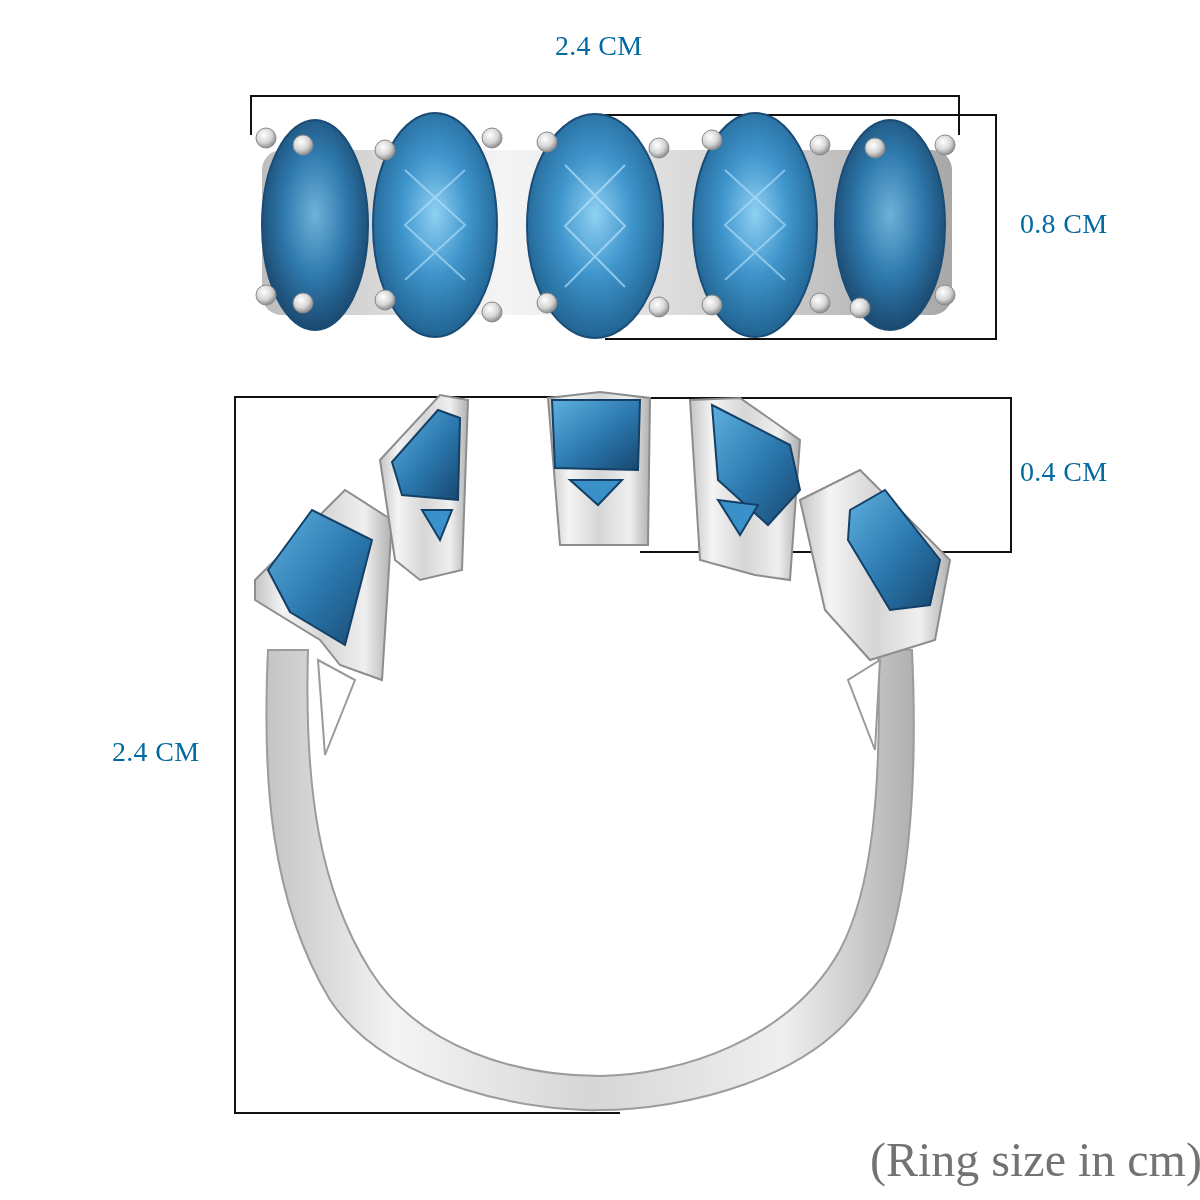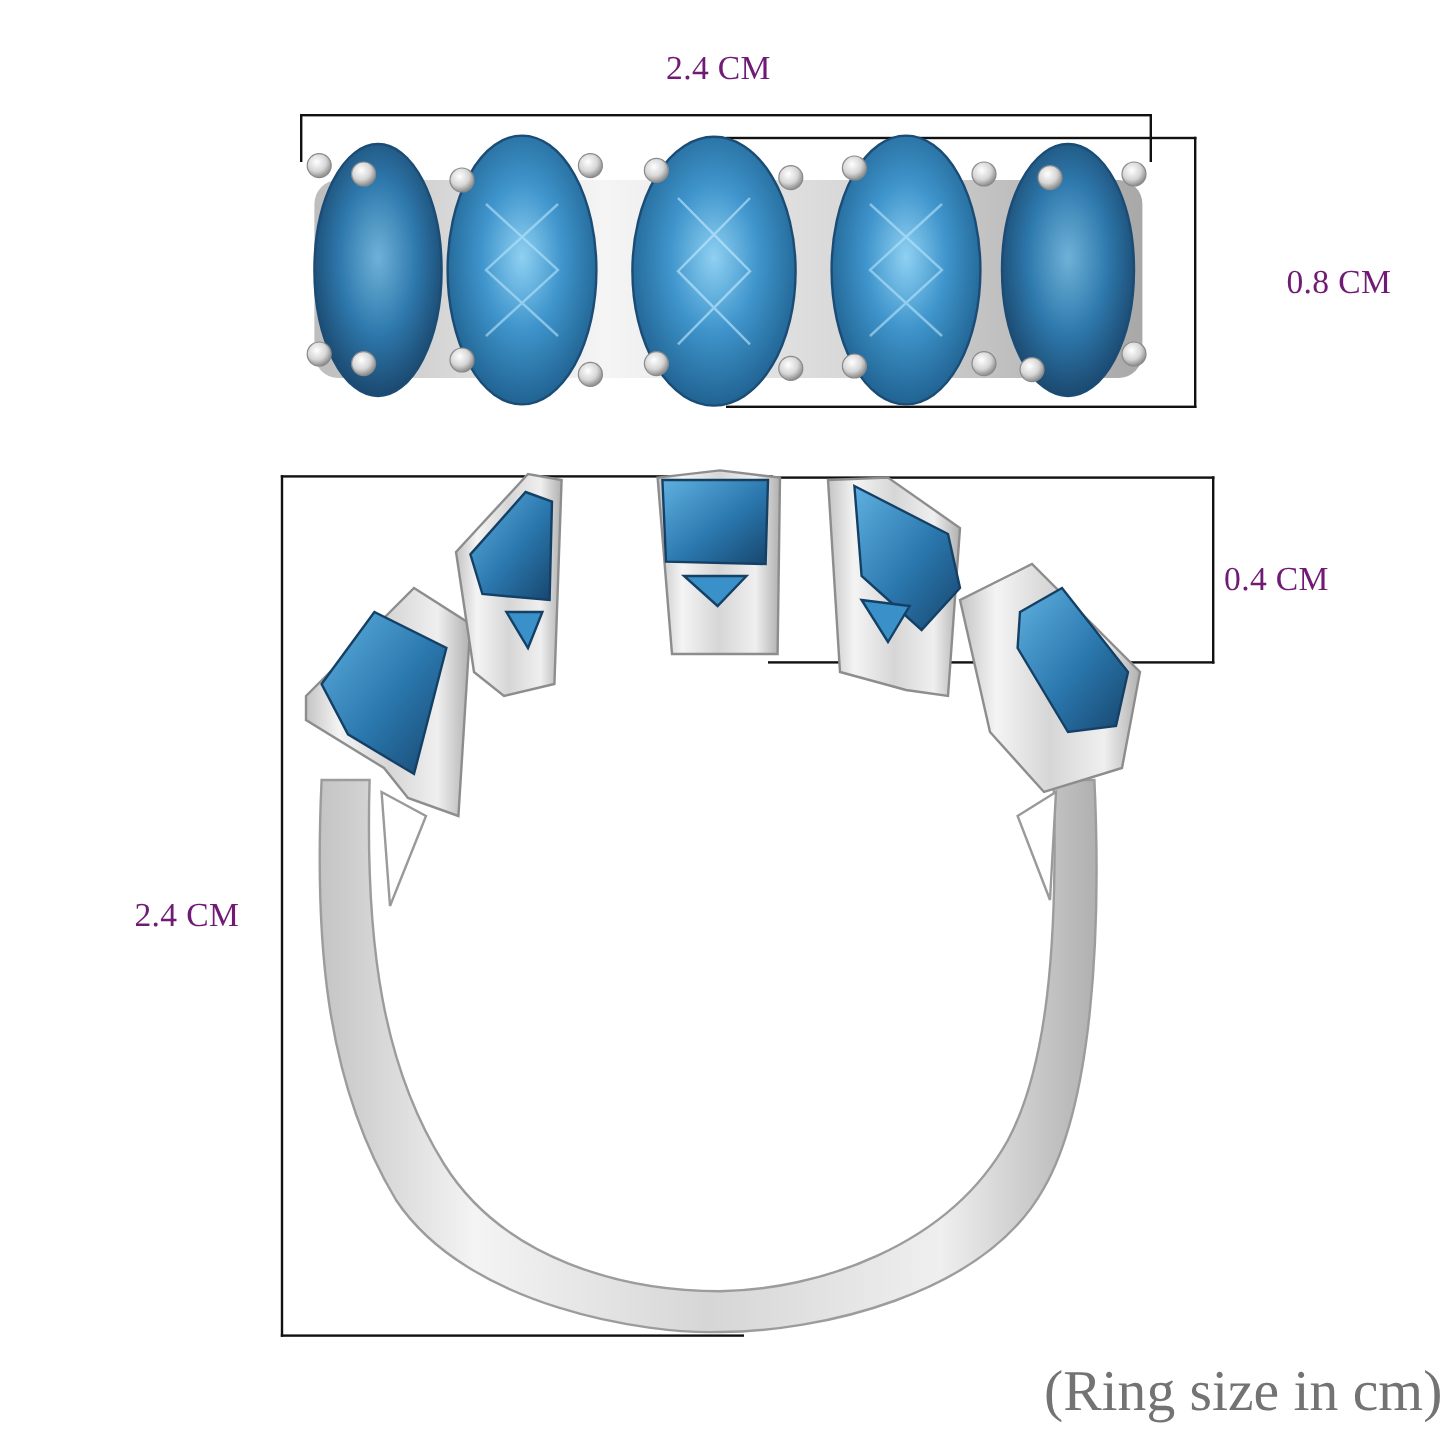--- a/index.html
+++ b/index.html
@@ -1,27 +1,27 @@
 <!DOCTYPE html>
 <html><head>
 <meta charset="utf-8">
 <style>
   html, body { margin: 0; padding: 0; background: #ffffff; }
   body { width: 1200px; height: 1200px; position: relative; overflow: hidden;
          font-family: "Liberation Serif", "DejaVu Serif", serif; color: #111; }
-  .label { position: absolute; font-size: 28px; color: #701a75; white-space: nowrap; letter-spacing: 0.3px; margin-top: 12px; }
+  .label { position: absolute; font-size: 28px; color: #0369a1; white-space: nowrap; letter-spacing: 0.3px; }
   .caption { position: absolute; font-size: 48px; font-weight: normal; color: #737373; white-space: nowrap; }
   .dimline { position: absolute; border: 2px solid #111; box-sizing: border-box; }
   svg { position: absolute; left: 0; top: 0; }
 </style>
 </head>
 <body>
 
 <div class="label" style="left:555px; top:30px;">2.4 CM</div>
-<div class="label" style="left:1072px; top:208px;">0.8 CM</div>
+<div class="label" style="left:1020px; top:208px;">0.8 CM</div>
 <div class="label" style="left:1020px; top:456px;">0.4 CM</div>
 <div class="label" style="left:112px; top:736px;">2.4 CM</div>
 <div class="caption" style="left:870px; top:1132px;">(Ring size in cm)</div>
 
 <div class="dimline" style="left:250px; top:95px; width:710px; height:40px; border-bottom:none;"></div>
 <div class="dimline" style="left:605px; top:114px; width:392px; height:226px; border-left:none;"></div>
 <div class="dimline" style="left:640px; top:397px; width:372px; height:156px; border-left:none;"></div>
 <div class="dimline" style="left:234px; top:396px; width:410px; height:0; border-width:2px 0 0 0;"></div>
 <div class="dimline" style="left:234px; top:396px; width:386px; height:718px; border-right:none; border-top:none;"></div>
 

